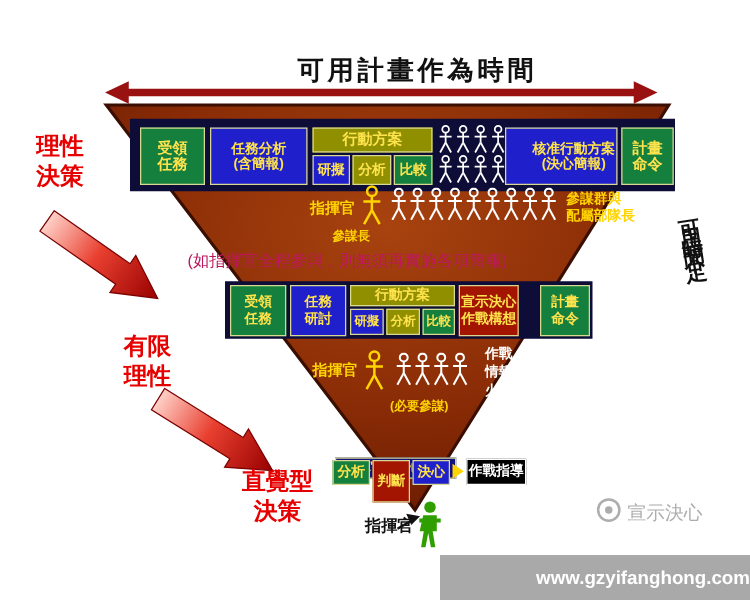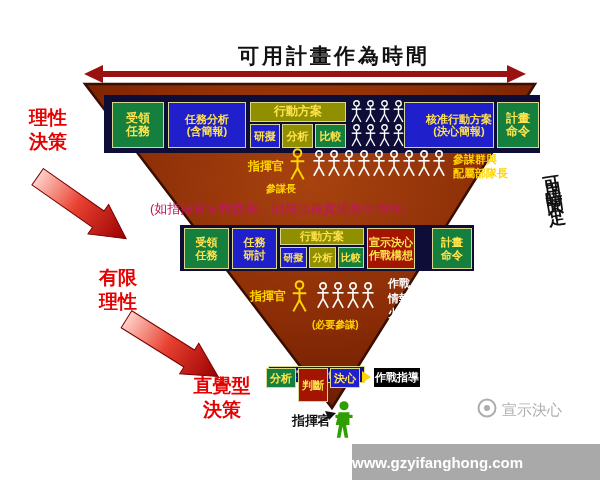--- a/index.html
+++ b/index.html
@@ -42,21 +42,21 @@
     text-orientation:upright; font-weight:bold; font-size:17px; letter-spacing:7px;
     color:#111111; transform:rotate(-9deg);
   }
   #l3-arrow {
     position:absolute; left:362px; top:371px; z-index:2; width:0; height:0;
     border-left:9px solid #ffd400; border-top:6px solid transparent; border-bottom:6px solid transparent;
   }
   #website-banner {
     position:absolute; left:352px; top:444px; width:248px; height:36px; z-index:3;
     background:#a9a9a9; color:#ffffff; font-weight:bold; font-size:15px;
-    display:flex; align-items:center; justify-content:flex-start;
+    display:flex; align-items:center; justify-content:flex-end;
   }
   #watermark-logo { position:absolute; left:477px; top:398px; z-index:2; }
   #watermark-text { position:absolute; left:502px; top:401px; z-index:2; font-size:15px; color:#adadad; }
 </style>
 </head>
 <body>
 
 <div id="screen">
 
   <div id="title">可用計畫作為時間</div>

